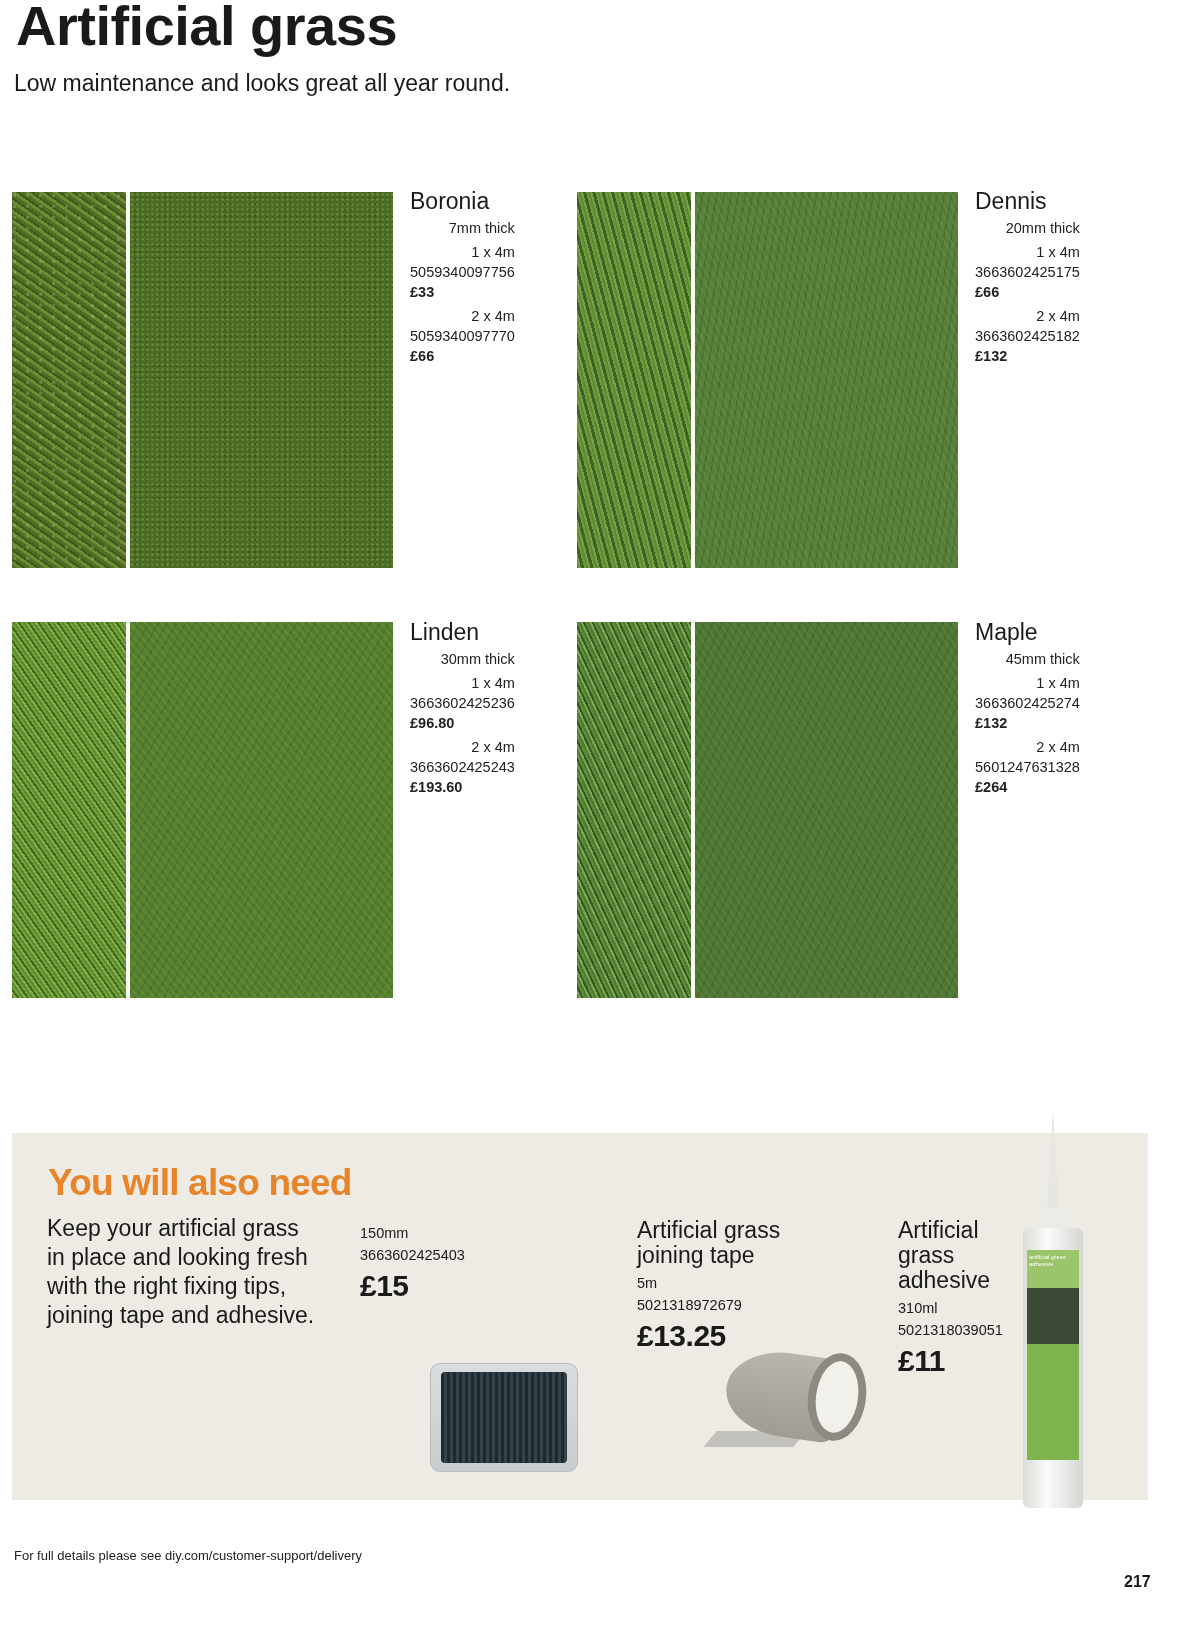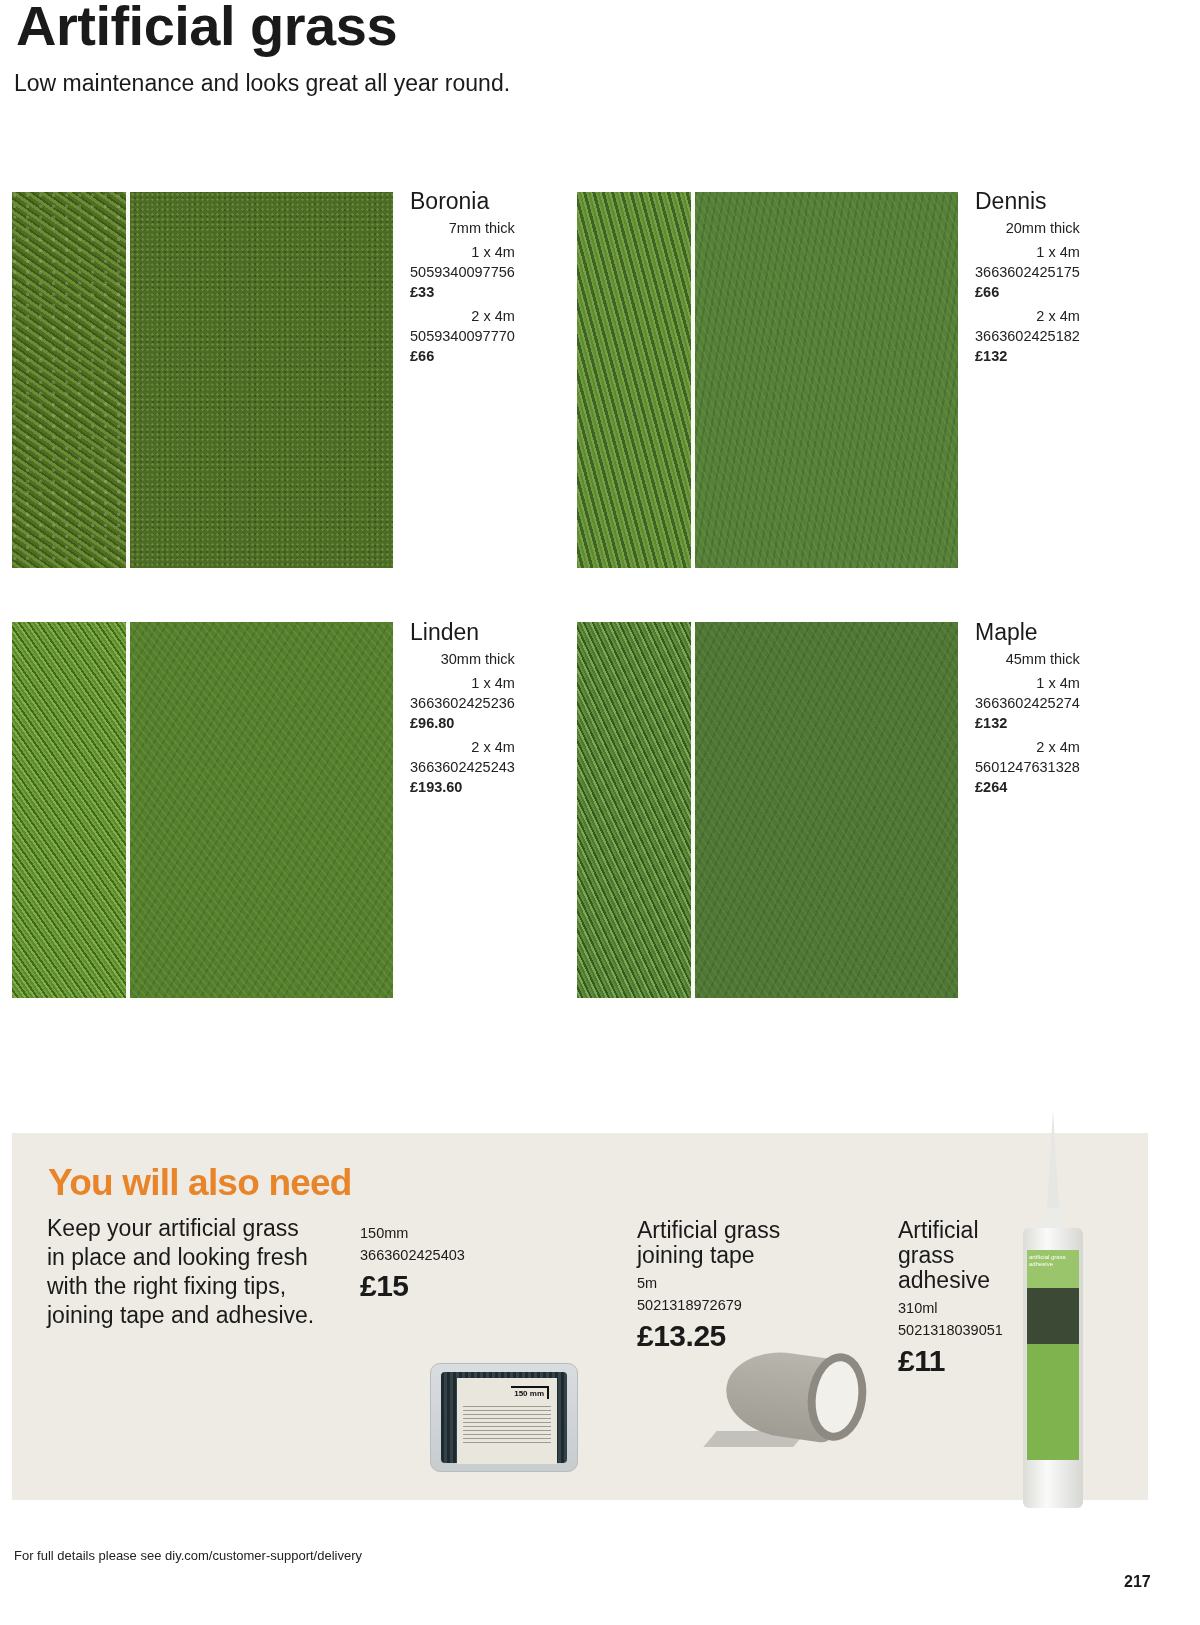--- a/index.html
+++ b/index.html
@@ -171,24 +171,20 @@
 <h2 class="abs panel-title">You will also need</h2>
 <p class="abs panel-text">Keep your artificial grass in place and looking fresh with the right fixing tips, joining tape and adhesive.</p>
 
 <div class="acc" style="left:360px; top:1218px; width:200px;">
   <span class="acc-spec">150mm</span>
   <span class="acc-code">3663602425403</span>
   <span class="acc-price">£15</span>
 </div>
 <div class="abs tips-box">
   <div class="tips-inner"></div>
-  <div class="tips-label">
-    <span class="tips-size">150 mm</span>
-    <div class="tips-lines"></div>
-  </div>
 </div>
 
 <div class="acc" style="left:637px; top:1218px; width:200px;">
   <span class="acc-name">Artificial grass joining tape</span>
   <span class="acc-spec">5m</span>
   <span class="acc-code">5021318972679</span>
   <span class="acc-price">£13.25</span>
 </div>
 <div class="abs tape">
   <div class="tape-strip"></div>

